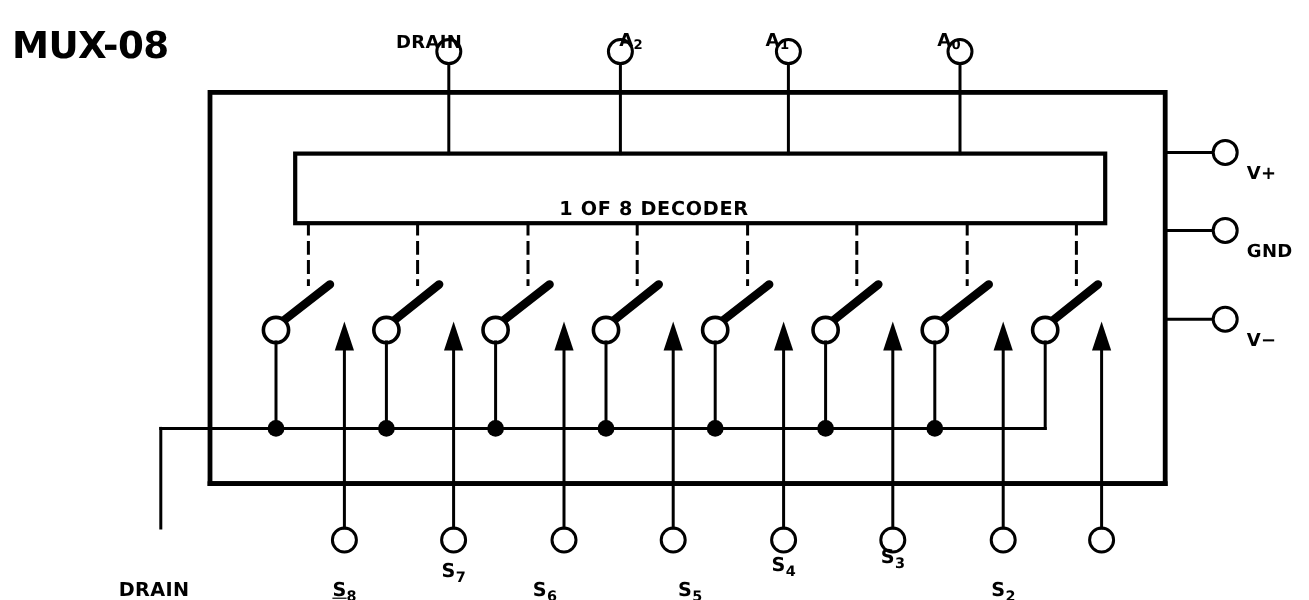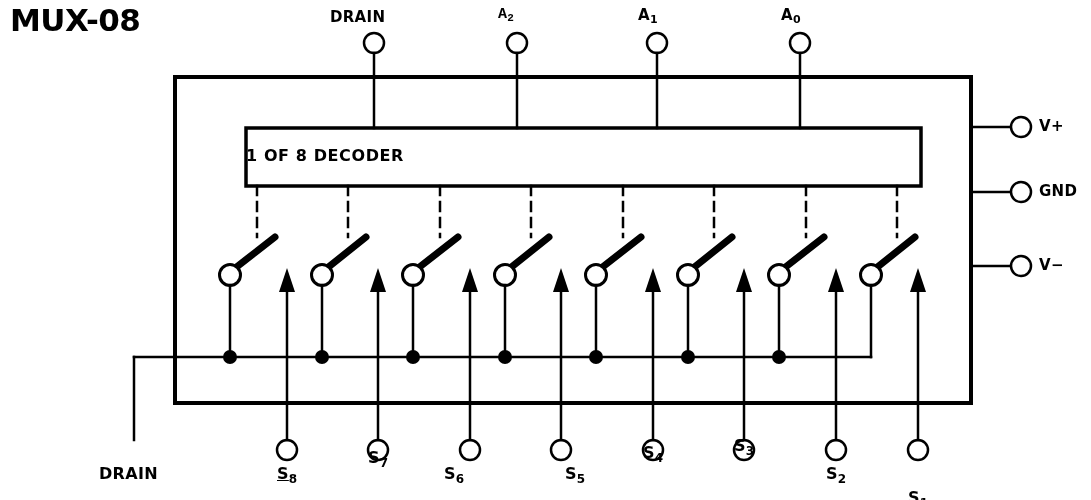--- a/index.html
+++ b/index.html
@@ -1,19 +1,19 @@
 <!DOCTYPE html>
 <html><head>
 <meta charset="utf-8">
 <style>
   html,body{margin:0;padding:0;background:#ffffff;}
   body{width:1091px;height:500px;font-family:"Liberation Sans",sans-serif;overflow:hidden;}
   #stage{position:relative;width:1091px;height:500px;background:#ffffff;}
   #sheet{position:absolute;left:0;top:0;}
-  .lbl{position:absolute;font-weight:bold;color:#000;white-space:nowrap;letter-spacing:.3px;}
+  .lbl{position:absolute;font-weight:bold;color:#000;white-space:nowrap;letter-spacing:.3px;margin-top:18px;}
   .title{font-size:31px;letter-spacing:-0.5px;font-family:"DejaVu Sans",sans-serif;}
   .pinlbl{font-size:15px;font-family:"DejaVu Sans",sans-serif;}
   .pinlbl .sub{font-size:11px;vertical-align:-3px;}
   .boxlbl{font-size:16px;letter-spacing:.6px;font-family:"DejaVu Sans",sans-serif;}
   .slbl{font-size:16px;font-family:"DejaVu Sans",sans-serif;}
   .slbl .sub{font-size:12px;vertical-align:-4px;}
 </style>
 </head>
 <body>
 
@@ -103,31 +103,31 @@
         <line x1="918" y1="440" x2="918" y2="290" stroke="#000000" stroke-width="2.5"></line>
         <polygon points="910,292 926,292 918,268" fill="#000000" stroke="none"></polygon>
         <line x1="175" y1="403" x2="971" y2="403" stroke="#000000" stroke-width="4"></line>
       </g>
   </svg>
 
   <div class="lbl title" style="left:10px; top:2px;">MUX-08</div>
 
   <div id="labels">
       <div class="lbl pinlbl" style="left: 330px; top: 8px;">DRAIN</div>
-      <div class="lbl pinlbl" style="left: 498px; top: 6px; font-family: Liberation Mono, monospace;">A<span class="sub">2</span></div>
+      <div class="lbl pinlbl" style="left: 516px; top: 6px;">A<span class="sub">2</span></div>
       <div class="lbl pinlbl" style="left: 638px; top: 6px;">A<span class="sub">1</span></div>
       <div class="lbl pinlbl" style="left: 781px; top: 6px; text-align: center;">A<span class="sub">0</span></div>
       <div class="lbl pinlbl" style="left: 1039px; top: 117px;">V+</div>
       <div class="lbl pinlbl" style="left: 1039px; top: 182px; text-align: right;">GND</div>
       <div class="lbl pinlbl" style="left: 1039px; top: 256px;">V−</div>
       <div class="lbl slbl" style="left: 99px; top: 464px;">DRAIN</div>
       <div class="lbl slbl" style="left: 277px; top: 464px; text-decoration: underline;">S<span class="sub">8</span></div>
       <div class="lbl slbl" style="left: 368px; top: 448px; text-align: center;">S<span class="sub">7</span></div>
       <div class="lbl slbl" style="left: 444px; top: 464px;">S<span class="sub">6</span></div>
       <div class="lbl slbl" style="left: 565px; top: 464px;">S<span class="sub">5</span></div>
       <div class="lbl slbl" style="left: 643px; top: 443px;">S<span class="sub">4</span></div>
       <div class="lbl slbl" style="left: 734px; top: 436px;">S<span class="sub">3</span></div>
       <div class="lbl slbl" style="left: 826px; top: 464px; text-align: right;">S<span class="sub">2</span></div>
       <div class="lbl slbl" style="left: 908px; top: 488px;">S<span class="sub">1</span></div>
-      <div class="lbl boxlbl" style="left: 246px; top: 146px; width: 598px; ">1 OF 8 DECODER</div>
+      <div class="lbl boxlbl" style="left: 246px; top: 146px; width: 598px; text-align: center;">1 OF 8 DECODER</div>
     </div>
 
 </div>
 
 </body></html>

